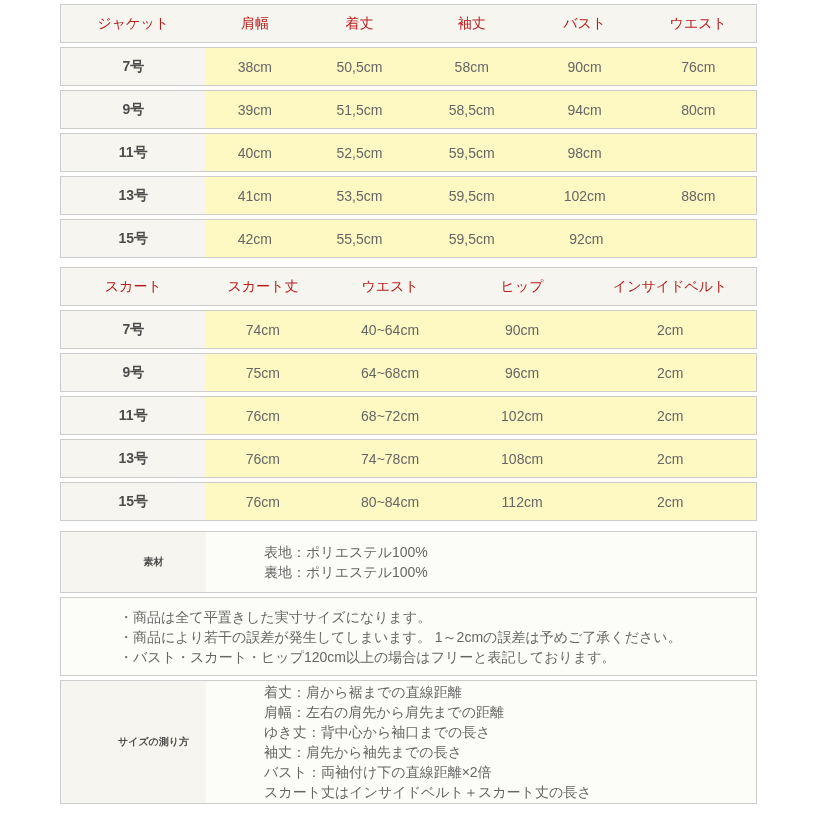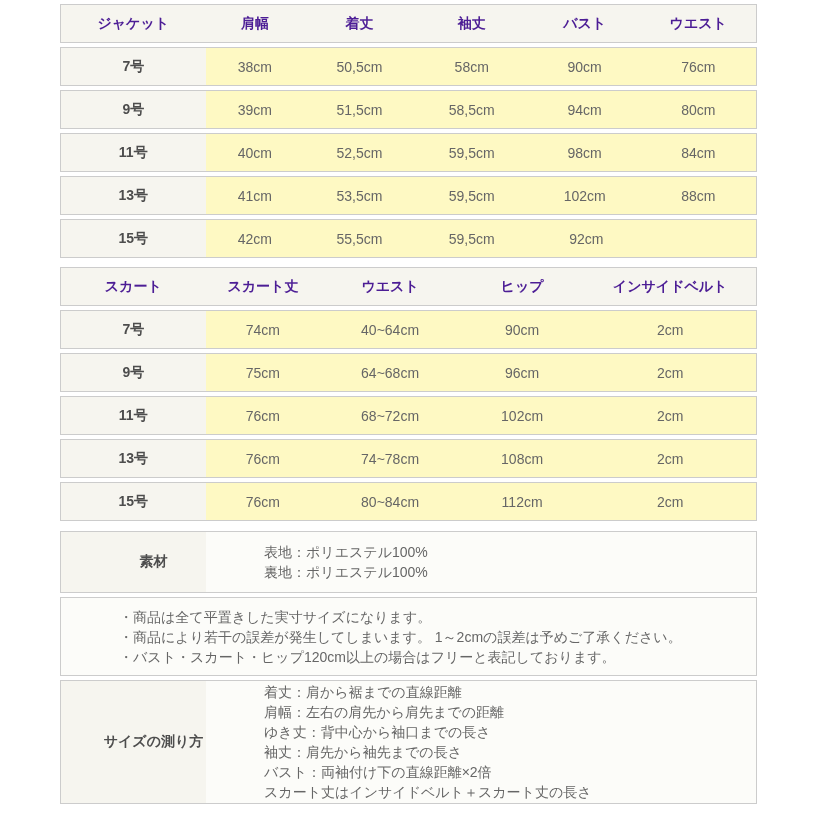--- a/index.html
+++ b/index.html
@@ -32,22 +32,22 @@
   .cell {
     box-sizing: border-box;
     display: flex;
     align-items: center;
     justify-content: center;
     font-size: 14px;
     color: #666666;
     white-space: nowrap;
   }
   .header-row .cell {
-    font-weight: bold;
-    color: #4c1d95;
+    font-weight: normal;
+    color: #b91c1c;
   }
   .label-cell {
     background: #f6f5ef;
     font-weight: bold;
     color: #4d4d4d;
   }
   
   .t-jacket .c0 { width: 20.8%; }
   .t-jacket .c1 { width: 14.2%; }
   .t-jacket .c2 { width: 15.9%; }
@@ -76,21 +76,21 @@
   .sec-1 { height: 79px; }
   .sec-2 { height: 124px; }
   .info-label {
     box-sizing: border-box;
     width: 145px;
     flex-shrink: 0;
     background: #f6f5ef;
     display: flex;
     align-items: center;
     justify-content: center;
-    font-size: 14px;
+    font-size: 10px;
     font-weight: bold;
     color: #4d4d4d;
     white-space: nowrap;
     padding-left: 40px;
   }
   .info-body {
     box-sizing: border-box;
     flex: 1;
     display: flex;
     flex-direction: column;
@@ -134,21 +134,20 @@
         <div class="cell c3">58,5cm</div>
         <div class="cell c4">94cm</div>
         <div class="cell c5">80cm</div>
       </div>
       <div class="row">
         <div class="cell label-cell c0">11号</div>
         <div class="cell c1">40cm</div>
         <div class="cell c2">52,5cm</div>
         <div class="cell c3">59,5cm</div>
         <div class="cell c4">98cm</div>
-        <div class="cell c5">84cm</div>
       </div>
       <div class="row">
         <div class="cell label-cell c0">13号</div>
         <div class="cell c1">41cm</div>
         <div class="cell c2">53,5cm</div>
         <div class="cell c3">59,5cm</div>
         <div class="cell c4">102cm</div>
         <div class="cell c5">88cm</div>
       </div>
       <div class="row">

